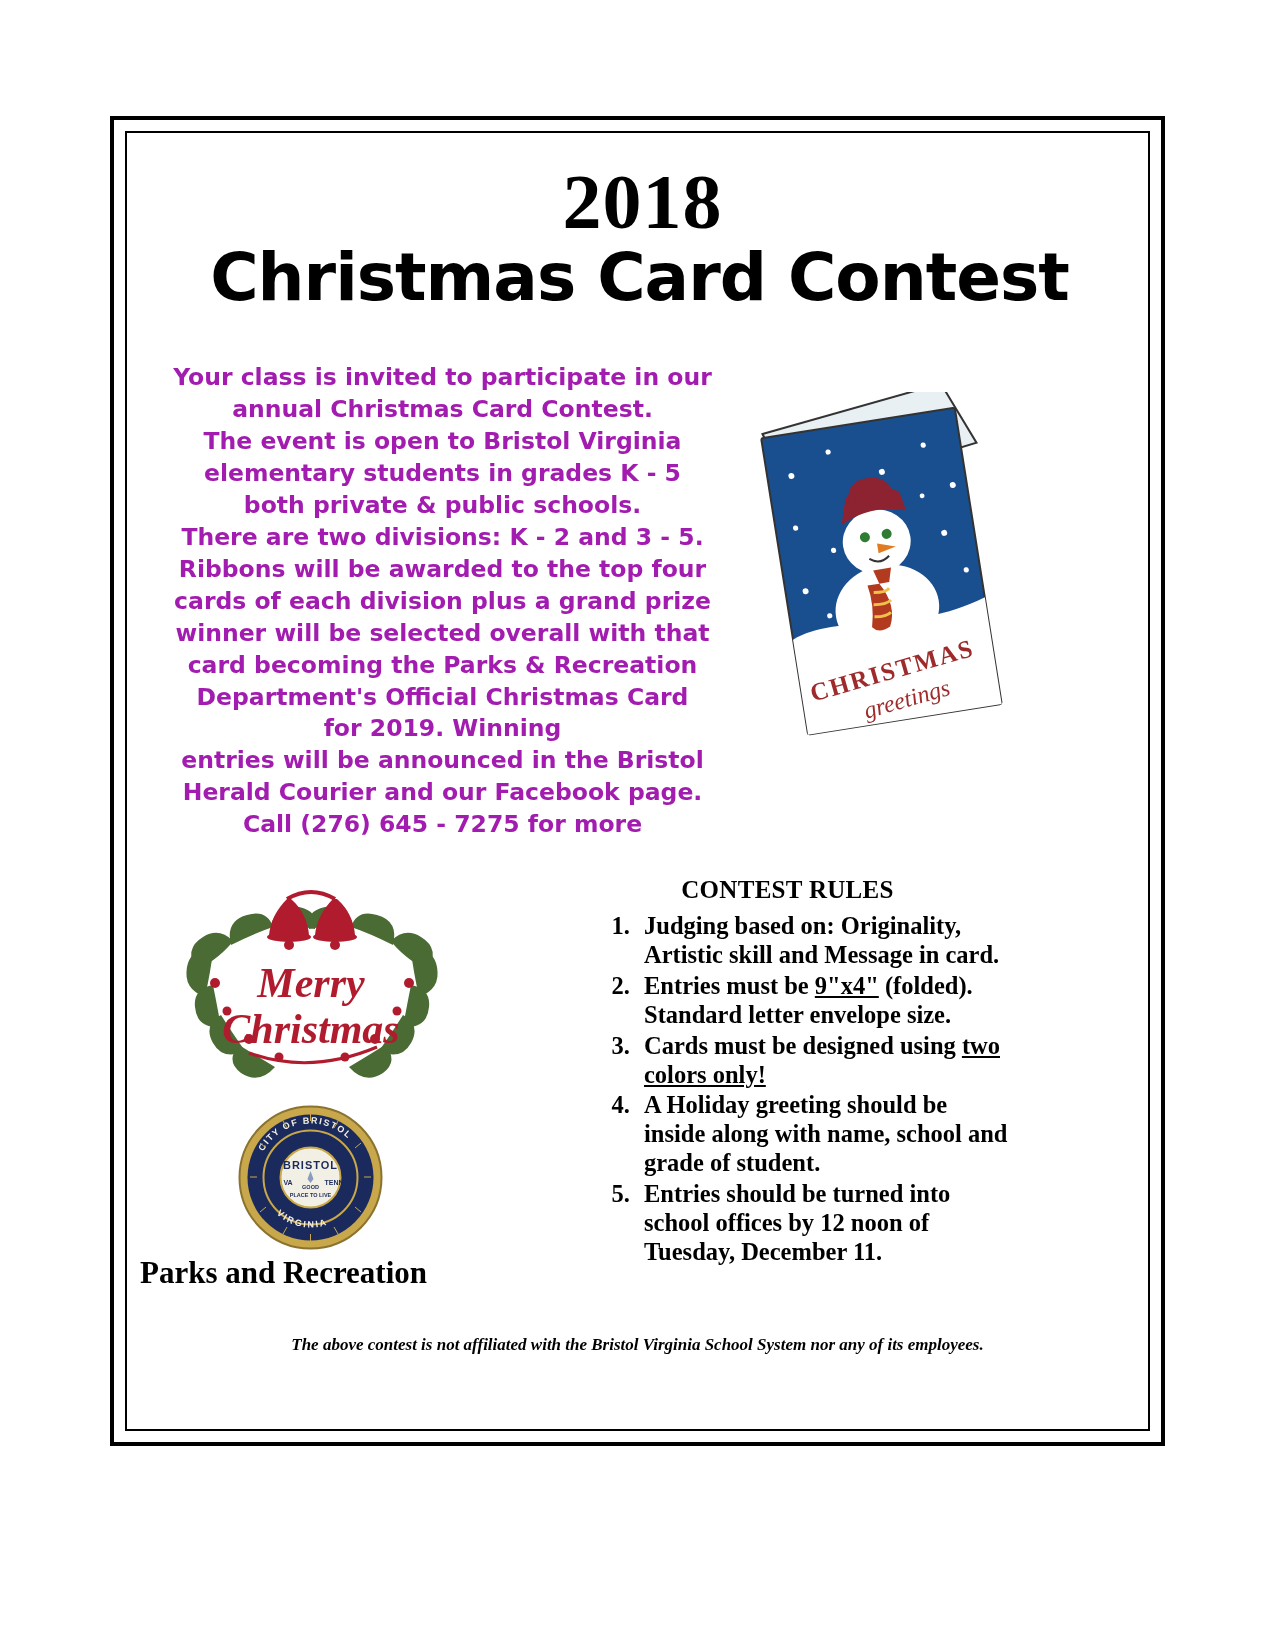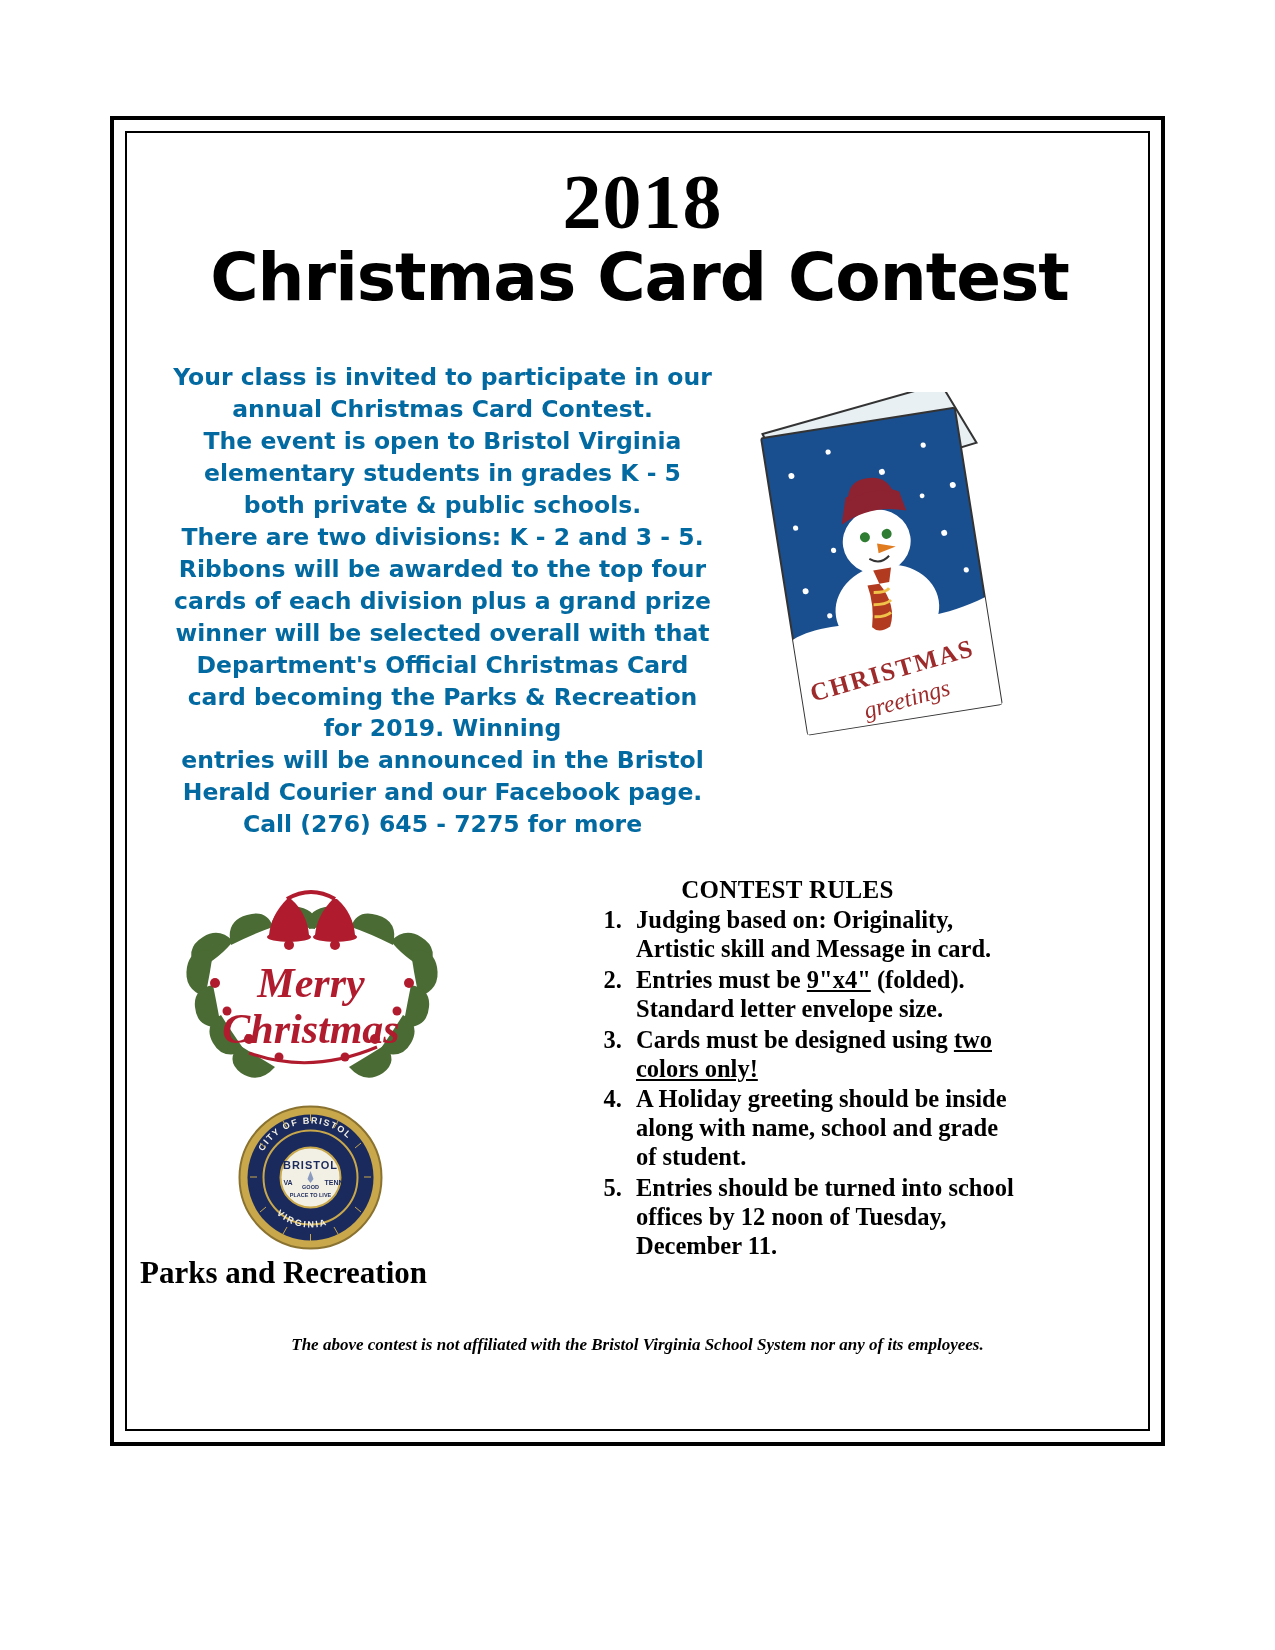--- a/index.html
+++ b/index.html
@@ -73,21 +73,21 @@
   .intro {
     position: absolute;
     left: 155px;
     top: 362px;
     width: 575px;
     text-align: center;
     font-family: "DejaVu Sans", sans-serif;
     font-weight: bold;
     font-size: 23.5px;
     line-height: 1.36;
-    color: #0369a1;
+    color: #a21caf;
   }
   .intro .line { display: block; white-space: nowrap; }
 
   
   .card-art {
     position: absolute;
     left: 740px;
     top: 392px;
     width: 300px;
     height: 390px;
@@ -134,21 +134,21 @@
   }
   .rules-title {
     text-align: center;
     font-weight: bold;
     font-size: 25px;
     letter-spacing: 0.3px;
     margin-bottom: 2px;
     padding-right: 25px;
   }
   ol.rules-list {
-    margin: 0;
+    margin: 8px;
     padding-left: 48px;
     font-size: 24.5px;
     font-weight: bold;
     line-height: 1.18;
   }
   ol.rules-list li {
     margin-bottom: 2px;
     padding-left: 8px;
   }
   .u { text-decoration: underline; }
@@ -180,22 +180,22 @@
   <div class="intro">
     <span class="line">Your class is invited to participate in our</span>
     <span class="line">annual Christmas Card Contest.</span>
     <span class="line">The event is open to Bristol Virginia</span>
     <span class="line">elementary students in grades K - 5</span>
     <span class="line">both private &amp; public schools.</span>
     <span class="line">There are two divisions: K - 2 and 3 - 5.</span>
     <span class="line">Ribbons will be awarded to the top four</span>
     <span class="line">cards of each division plus a grand prize</span>
     <span class="line">winner will be selected overall with that</span>
+    <span class="line">card becoming the Parks &amp; Recreation</span>
     <span class="line">Department's Official Christmas Card</span>
-    <span class="line">card becoming the Parks &amp; Recreation</span>
     <span class="line">for 2019. Winning</span>
     <span class="line">entries will be announced in the Bristol</span>
     <span class="line">Herald Courier and our Facebook page.</span>
     <span class="line">Call (276) 645 - 7275 for more</span>
   </div>
 
   <div class="card-art">
     <svg width="300" height="390" viewBox="0 0 300 390" xmlns="http://www.w3.org/2000/svg">
       <g transform="rotate(-9 150 195)">
 

